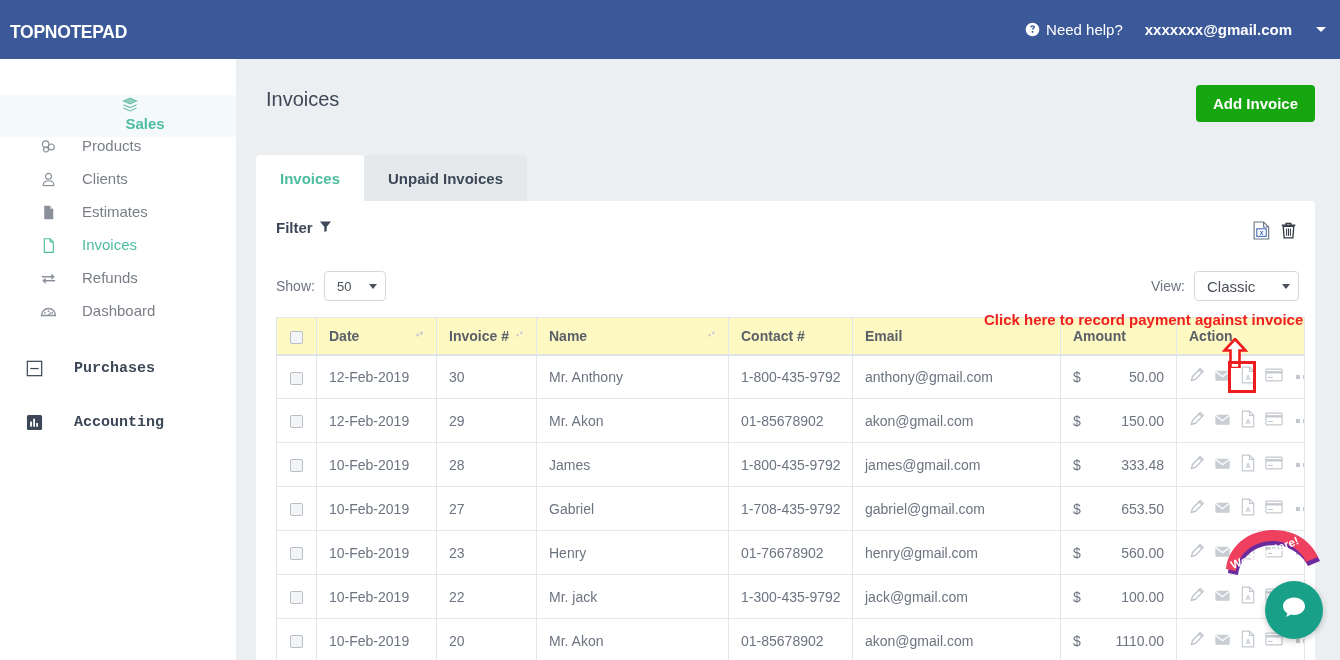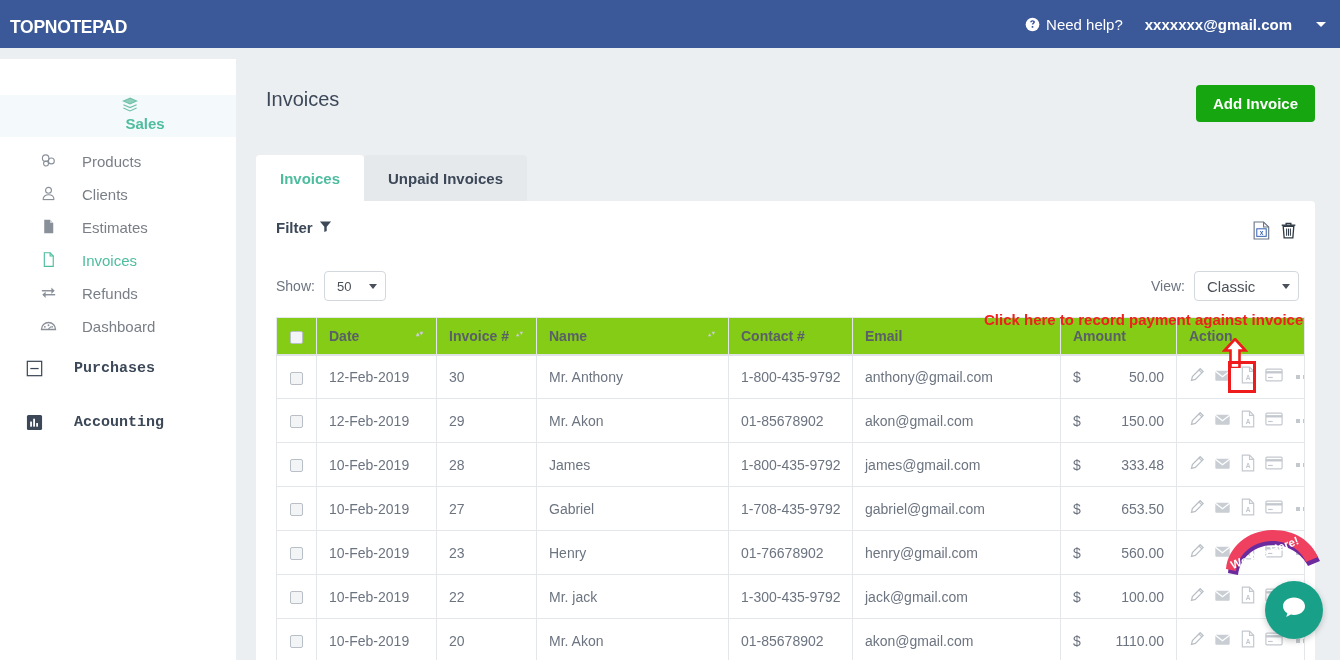--- a/index.html
+++ b/index.html
@@ -7,21 +7,21 @@
     width: 1340px; height: 660px;
     overflow: hidden;
     font-family: "Liberation Sans", sans-serif;
     background: #eceff1;
   }
   body { position: relative; }
 
   
   .topbar {
     position: absolute; top: 0; left: 0;
-    width: 1340px; height: 48px;
+    width: 1340px; height: 59px;
     background: #3b5998;
     display: flex; align-items: center;
     z-index: 40;
   }
   .logo {
     margin-left: 10px;
     color: #ffffff;
     font-family: "Liberation Sans Narrow", "Liberation Sans", sans-serif;
     font-size: 27px;
     font-weight: bold;
@@ -66,21 +66,21 @@
     height: 42px; padding-left: 24px;
     cursor: pointer;
   }
   .sb-group.active { background: #f4f9fc; flex-direction: column; }
   .sb-group .lbl {
     font-size: 15px; font-weight: bold; margin-left: 30px;
   }
   .sb-group.active .lbl { color: #4dbd9e; }
   .sb-group .lbl.dark { color: #3c4858; font-family: Liberation Mono, monospace; }
   .sb-item {
-    display: flex; align-items: flex-end;
+    display: flex; align-items: flex-start;
     height: 33px; padding-left: 38px;
     cursor: pointer;
   }
   .sb-item .lbl {
     font-size: 15px; color: #7a7f87; margin-left: 24px;
   }
   .sb-item.current .lbl { color: #4dbd9e; }
   .sb-ic { width: 20px; display: flex; justify-content: center; align-items: center; }
   .sb-group-ic { width: 20px; display: flex; justify-content: center; align-items: center; }
   .sb-gap { height: 12px; }
@@ -180,21 +180,21 @@
     width: 1028px;
   }
   table { border-collapse: collapse; width: 1028px; table-layout: fixed; }
   thead th {
     height: 37px;
     font-size: 14px; font-weight: bold; color: #5a6068;
     text-align: left;
     border: 1px solid #e4e7ea;
     border-bottom: 2px solid #dfe3e6;
     padding: 0 12px;
-    background: #84cc16;
+    background: #fef9c3;
     white-space: nowrap;
   }
   thead th.chk-col { padding: 0; text-align: center; }
   th .th-inner { display: flex; align-items: center; }
   th .sorter { margin-left: auto; }
   tbody td {
     height: 44px;
     font-size: 14px; color: #6c7480;
     border: 1px solid #e4e7ea;
     padding: 0 12px;

